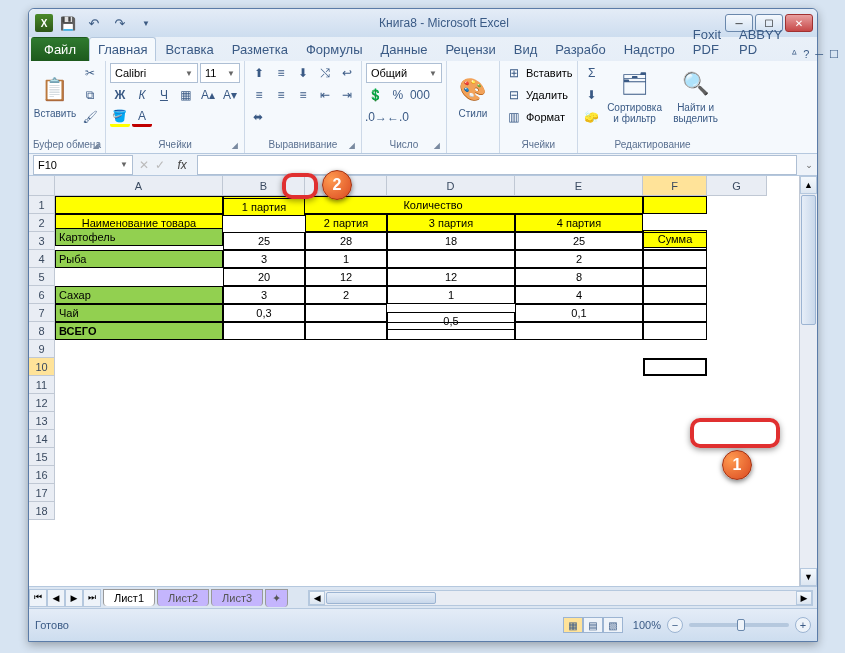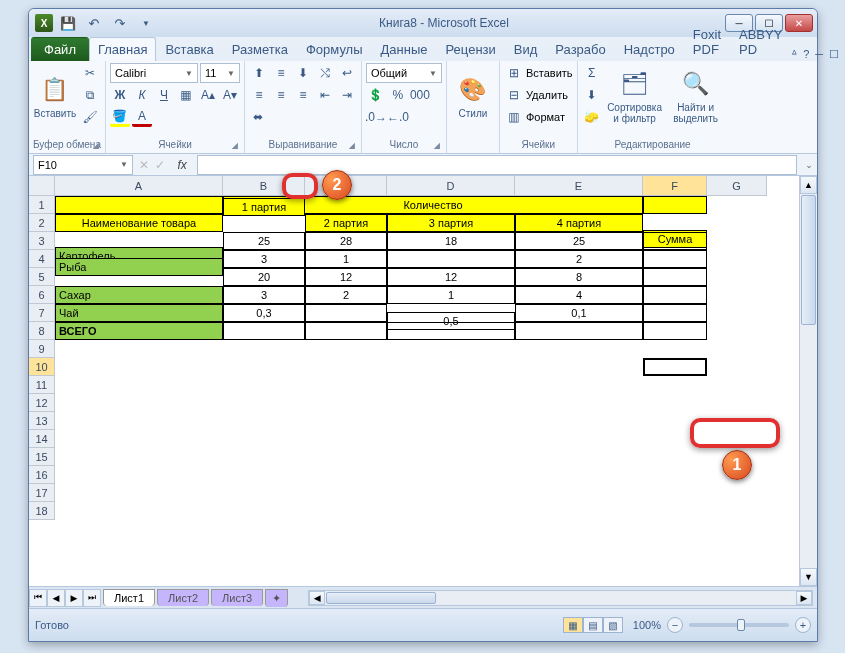--- a/index.html
+++ b/index.html
@@ -321,27 +321,27 @@
       <div class="cells" id="cells" style="flex:1">
           <div class="cell hdr-yellow" style="left: 0px; top: 0px; width: 168px; height: 18px;"></div>
           <div class="cell hdr-yellow" style="left: 168px; top: 0px; width: 420px; height: 18px;">Количество</div>
           <div class="cell hdr-yellow" style="left: 588px; top: 0px; width: 64px; height: 18px;"></div>
           <div class="cell hdr-yellow" style="left: 0px; top: 18px; width: 168px; height: 18px;">Наименование товара</div>
           <div class="cell hdr-yellow" style="left: 168px; top: 2px; width: 82px; height: 18px;">1 партия</div>
           <div class="cell hdr-yellow" style="left: 250px; top: 18px; width: 82px; height: 18px;">2 партия</div>
           <div class="cell hdr-yellow" style="left: 332px; top: 18px; width: 128px; height: 18px;">3 партия</div>
           <div class="cell hdr-yellow" style="left: 460px; top: 18px; width: 128px; height: 18px;">4 партия</div>
           <div class="cell hdr-yellow" style="left: 588px; top: 34px; width: 64px; height: 18px;">Сумма</div>
-          <div class="cell hdr-green" style="left: 0px; top: 51px; width: 168px; height: 18px; text-decoration: underline;">Картофель</div>
+          <div class="cell hdr-green" style="left: 0px; top: 32px; width: 168px; height: 18px;">Картофель</div>
           <div class="cell data" style="left: 168px; top: 36px; width: 82px; height: 18px;">25</div>
           <div class="cell data" style="left: 250px; top: 36px; width: 82px; height: 18px;">28</div>
           <div class="cell data" style="left: 332px; top: 36px; width: 128px; height: 18px;">18</div>
           <div class="cell data" style="left: 460px; top: 36px; width: 128px; height: 18px;">25</div>
           <div class="cell data" style="left: 588px; top: 36px; width: 64px; height: 18px;"></div>
-          <div class="cell hdr-green" style="left: 0px; top: 54px; width: 168px; height: 18px; margin-top: 8px;">Рыба</div>
+          <div class="cell hdr-green" style="left: 0px; top: 54px; width: 168px; height: 18px;">Рыба</div>
           <div class="cell data" style="left: 168px; top: 54px; width: 82px; height: 18px;">3</div>
           <div class="cell data" style="left: 250px; top: 54px; width: 82px; height: 18px;">1</div>
           <div class="cell data" style="left: 332px; top: 54px; width: 128px; height: 18px;"></div>
           <div class="cell data" style="left: 460px; top: 54px; width: 128px; height: 18px;">2</div>
           <div class="cell data" style="left: 588px; top: 54px; width: 64px; height: 18px;"></div>
           <div class="cell data" style="left: 168px; top: 72px; width: 82px; height: 18px;">20</div>
           <div class="cell data" style="left: 250px; top: 72px; width: 82px; height: 18px;">12</div>
           <div class="cell data" style="left: 332px; top: 72px; width: 128px; height: 18px;">12</div>
           <div class="cell data" style="left: 460px; top: 72px; width: 128px; height: 18px;">8</div>
           <div class="cell data" style="left: 588px; top: 72px; width: 64px; height: 18px;"></div>

